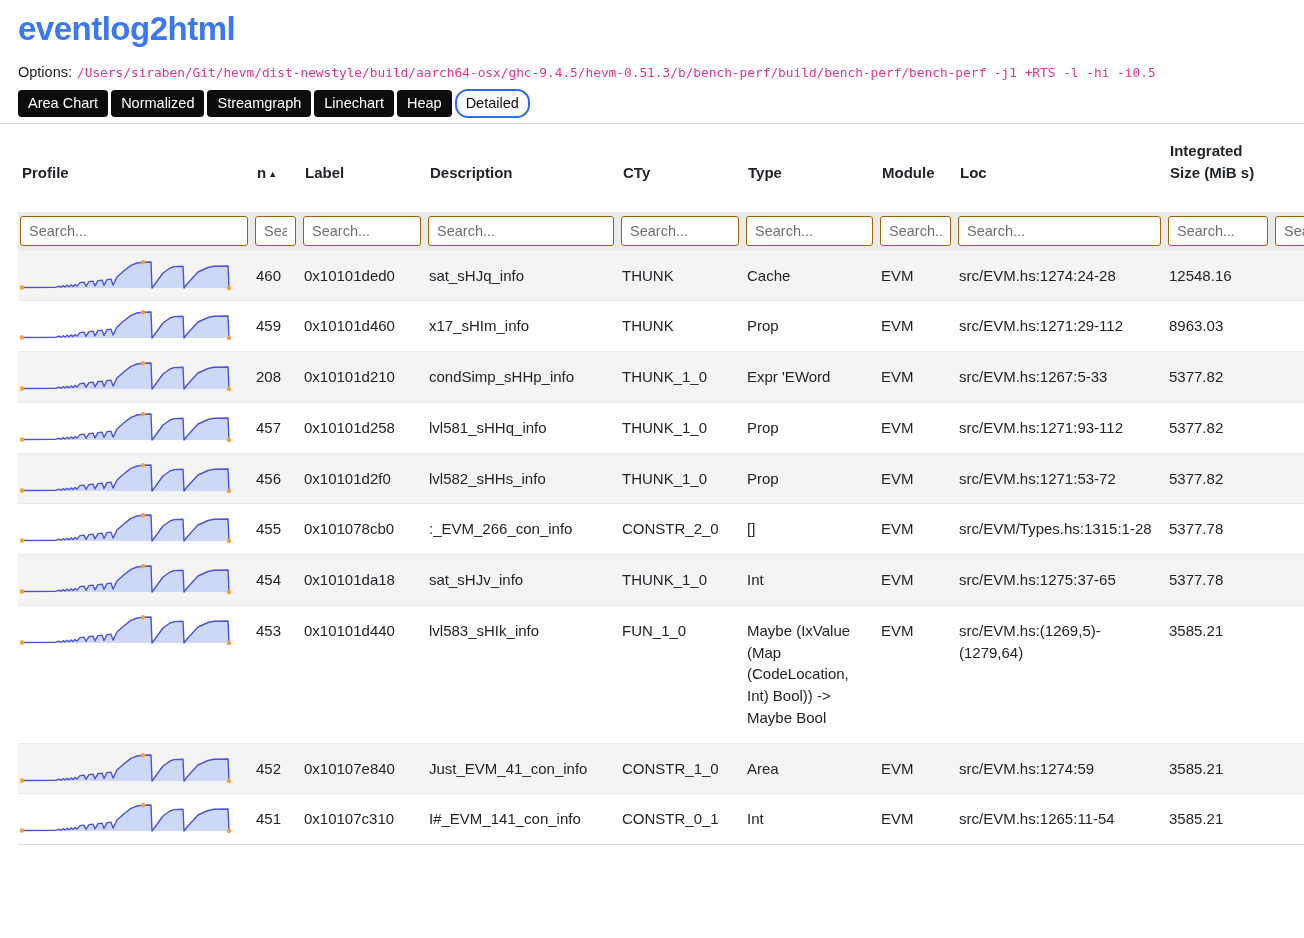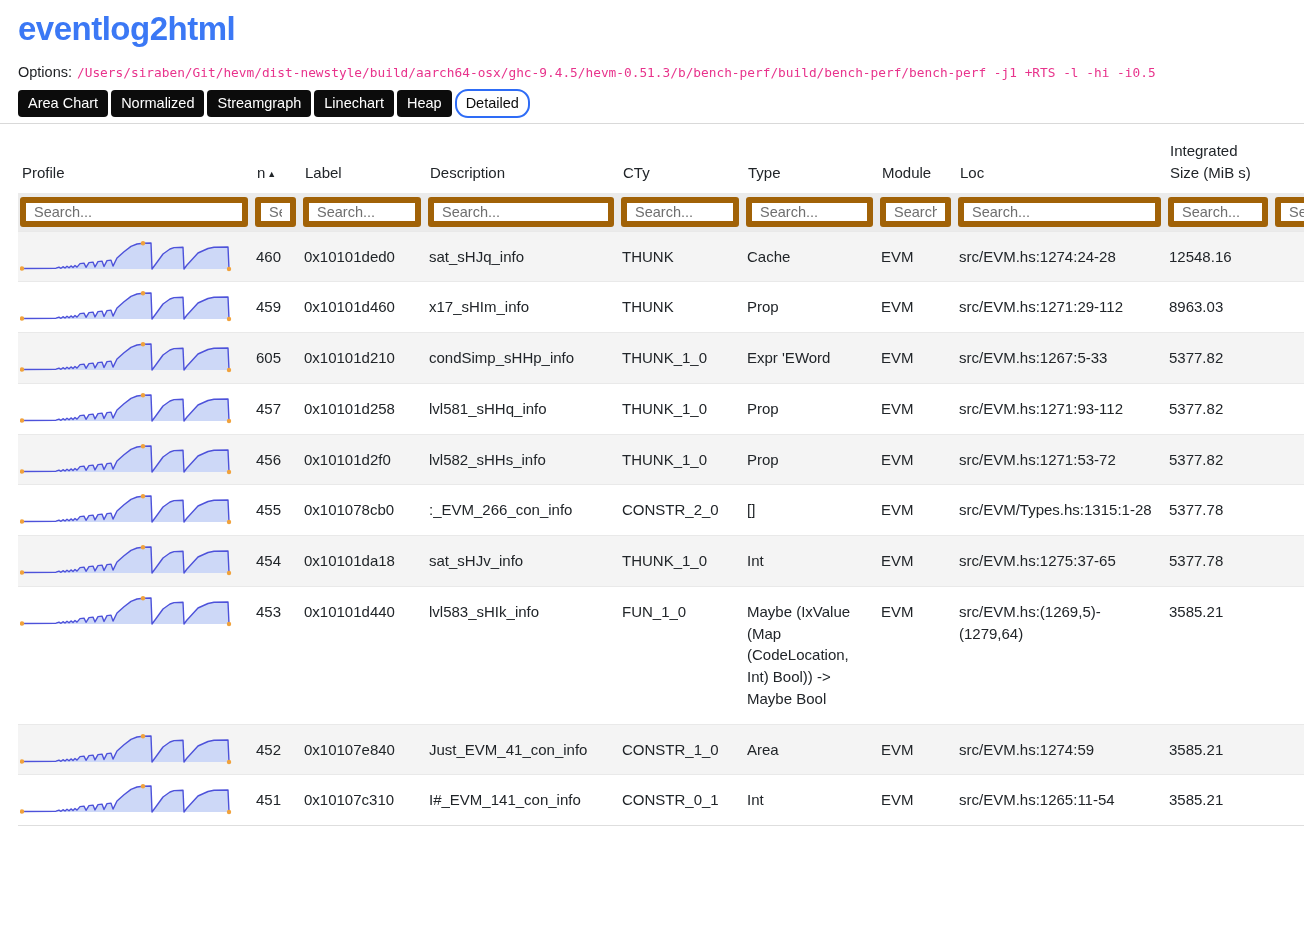--- a/index.html
+++ b/index.html
@@ -11,24 +11,24 @@
   .meta-label { margin-right: 5px; }
   .meta-value { font-family: "DejaVu Sans Mono", monospace; font-size: 12.8px; color: #e8338c; }
   .tabs { margin-top: 9px; display: flex; align-items: center; }
   .tab { font-family: "Liberation Sans", sans-serif; font-size: 14.5px; background: #0c0c0c; color: #ffffff;
     border: none; border-radius: 4px; padding: 4px 10px 5px 10px; margin-right: 3px; cursor: pointer; line-height: 1.25; }
   .tab.active { background: #ffffff; color: #0c0c0c; border: 2px solid #2e6cf6; border-radius: 13px; padding: 3px 9px 4px 9px; }
   .rule { border-top: 1px solid #d9d9d9; margin-top: 5px; width: 1304px; margin-left: -18px; }
   .table-wrap { width: 1286px; overflow: hidden; margin-top: 12px; }
   table.profile-table { border-collapse: collapse; table-layout: fixed; width: 1315px; }
   th, td { text-align: left; font-size: 15px; }
-  thead th.col-head { vertical-align: bottom; font-weight: 400; padding: 4px 6px 9px 4px; line-height: 1.45; }
+  thead th.col-head { vertical-align: bottom; font-weight: 700; padding: 4px 6px 28px 4px; line-height: 1.45; }
   .sort-icon { font-size: 9px; margin-left: 2px; position: relative; top: -1px; }
   tr.search-row th { background: #ebebeb; padding: 4px 5px 4px 2px; }
-  tr.search-row input { width: 100%; height: 30px; border: 6px solid #a16207; border-radius: 3px;
+  tr.search-row input { width: 100%; height: 30px; border: 1px solid #a16207; border-radius: 3px;
     background: #ffffff; font-family: "Liberation Sans", sans-serif; font-size: 14.5px; padding: 4px 8px; color: #333; }
   tr.search-row input::placeholder { color: #6f6f6f; opacity: 1; }
   tbody td { vertical-align: top; padding: 14px 8px 14px 3px; line-height: 1.45; overflow-wrap: break-word; }
   tbody td.cell-profile { padding: 6px 6px 5px 2px; }
   tbody tr { border-top: 1px solid #e9e9e9; }
   tbody tr:last-child { border-bottom: 1px solid #dedede; }
   tbody tr:nth-child(odd) { background: #f4f4f4; }
   tbody tr:nth-child(even) { background: #ffffff; }
   .spark { display: block; }
 </style>
@@ -136,21 +136,21 @@
           <tr>
             <td class="cell-profile">
               <svg width="215" height="36" class="spark">
                 <path d="M2,30.5 L36,30.2 L39,29.2 L41,30.3 L43,28.7 L45,30 L47,28.3 L49,29.8 L51,27.9 L53,29.5 L55,27.5 L57,29.1 L60,25.6 L64,25.1 L66,29.3 L69,24.6 L73,24.1 L75,28.9 L78,23.6 L82,23.1 L84,28.5 L87,22.6 L91,22.1 L93,28.1 L97,20 L104,13.8 L111,8.4 L117,6 L123,5.2 L131,5 L132,31 L135,27 L143,16 L150,11 L154,9.6 L163,9.3 L164,31 L167,27 L178,15 L188,10.5 L194,9.2 L208,9 L209,31 L209,31 L2,31 Z" fill="#cdd8f7" stroke="none"></path>
                 <path d="M2,30.5 L36,30.2 L39,29.2 L41,30.3 L43,28.7 L45,30 L47,28.3 L49,29.8 L51,27.9 L53,29.5 L55,27.5 L57,29.1 L60,25.6 L64,25.1 L66,29.3 L69,24.6 L73,24.1 L75,28.9 L78,23.6 L82,23.1 L84,28.5 L87,22.6 L91,22.1 L93,28.1 L97,20 L104,13.8 L111,8.4 L117,6 L123,5.2 L131,5 L132,31 L135,27 L143,16 L150,11 L154,9.6 L163,9.3 L164,31 L167,27 L178,15 L188,10.5 L194,9.2 L208,9 L209,31" fill="none" stroke="#4d52da" stroke-width="1.4" stroke-linejoin="round"></path>
                 <circle cx="2" cy="30.5" r="2.2" fill="#f0a23c"></circle>
                 <circle cx="123" cy="5.2" r="2.2" fill="#f0a23c"></circle>
                 <circle cx="209" cy="31" r="2.2" fill="#f0a23c"></circle>
               </svg>
             </td>
-            <td>605</td>
+            <td>208</td>
             <td>0x10101d210</td>
             <td>condSimp_sHHp_info</td>
             <td>THUNK_1_0</td>
             <td>Expr 'EWord</td>
             <td>EVM</td>
             <td>src/EVM.hs:1267:5-33</td>
             <td>5377.82</td>
             <td></td>
           </tr>
           <tr>

